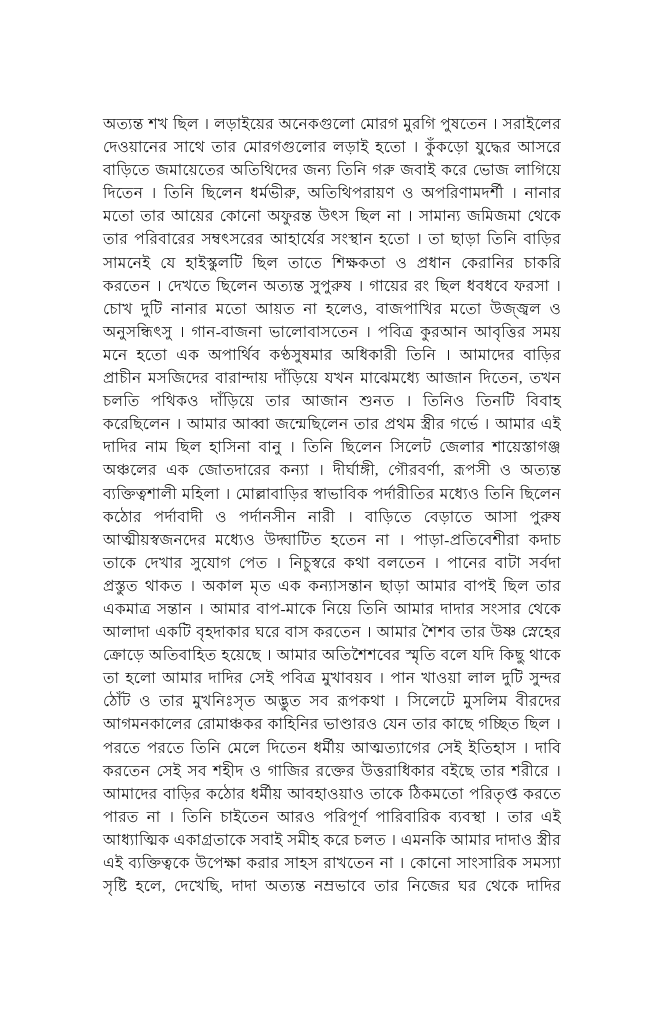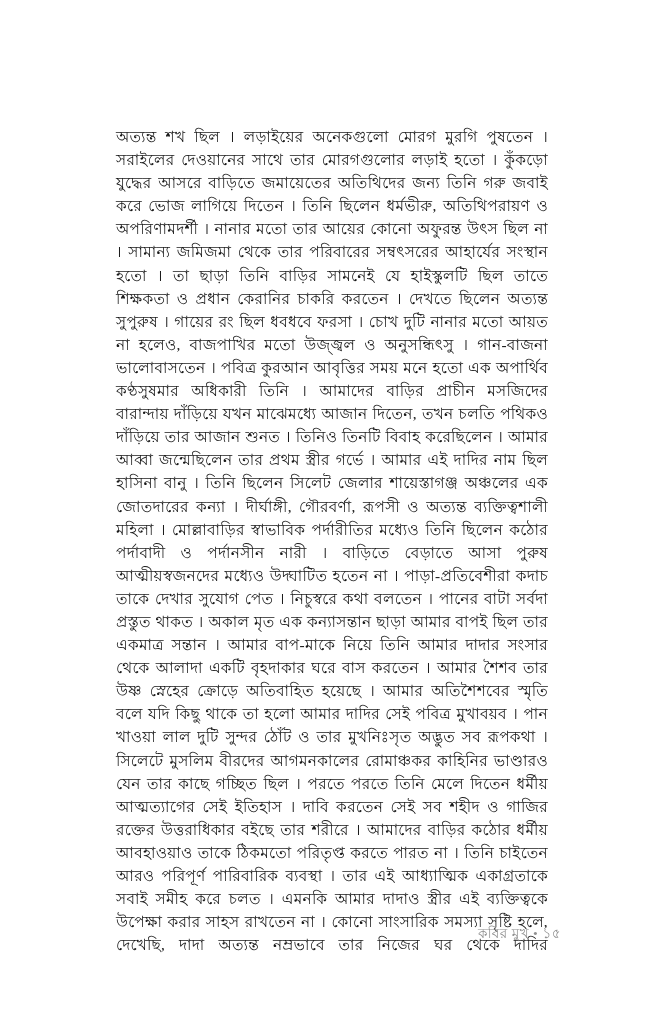--- a/index.html
+++ b/index.html
@@ -25,21 +25,21 @@
   }
 
   .text-block {
     position: absolute;
     left: 103px;
     top: 112px;
     width: 458px;
   }
 
   .body-paragraph {
-    margin: 13px;
+    margin: 0;
     text-align: justify;
     text-justify: inter-word;
     font-size: 15.3px;
     line-height: 23.1px;
     letter-spacing: 0.02em;
     word-spacing: 0.02em;
     color: #171717;
     hyphens: none;
   }
 
@@ -72,17 +72,14 @@
 </style>
 </head>
 <body>
 
 <div class="page">
 
   <div class="text-block">
     <p class="body-paragraph">অত্যন্ত শখ ছিল । লড়াইয়ের অনেকগুলো মোরগ মুরগি পুষতেন । সরাইলের দেওয়ানের সাথে তার মোরগগুলোর লড়াই হতো । কুঁকড়ো যুদ্ধের আসরে বাড়িতে জমায়েতের অতিথিদের জন্য তিনি গরু জবাই করে ভোজ লাগিয়ে দিতেন । তিনি ছিলেন ধর্মভীরু, অতিথিপরায়ণ ও অপরিণামদর্শী । নানার মতো তার আয়ের কোনো অফুরন্ত উৎস ছিল না । সামান্য জমিজমা থেকে তার পরিবারের সম্বৎসরের আহার্যের সংস্থান হতো । তা ছাড়া তিনি বাড়ির সামনেই যে হাইস্কুলটি ছিল তাতে শিক্ষকতা ও প্রধান কেরানির চাকরি করতেন । দেখতে ছিলেন অত্যন্ত সুপুরুষ । গায়ের রং ছিল ধবধবে ফরসা । চোখ দুটি নানার মতো আয়ত না হলেও, বাজপাখির মতো উজ্জ্বল ও অনুসন্ধিৎসু । গান-বাজনা ভালোবাসতেন । পবিত্র কুরআন আবৃত্তির সময় মনে হতো এক অপার্থিব কণ্ঠসুষমার অধিকারী তিনি । আমাদের বাড়ির প্রাচীন মসজিদের বারান্দায় দাঁড়িয়ে যখন মাঝেমধ্যে আজান দিতেন, তখন চলতি পথিকও দাঁড়িয়ে তার আজান শুনত । তিনিও তিনটি বিবাহ করেছিলেন । আমার আব্বা জন্মেছিলেন তার প্রথম স্ত্রীর গর্ভে । আমার এই দাদির নাম ছিল হাসিনা বানু । তিনি ছিলেন সিলেট জেলার শায়েস্তাগঞ্জ অঞ্চলের এক জোতদারের কন্যা । দীর্ঘাঙ্গী, গৌরবর্ণা, রূপসী ও অত্যন্ত ব্যক্তিত্বশালী মহিলা । মোল্লাবাড়ির স্বাভাবিক পর্দারীতির মধ্যেও তিনি ছিলেন কঠোর পর্দাবাদী ও পর্দানসীন নারী । বাড়িতে বেড়াতে আসা পুরুষ আত্মীয়স্বজনদের মধ্যেও উদ্ঘাটিত হতেন না । পাড়া-প্রতিবেশীরা কদাচ তাকে দেখার সুযোগ পেত । নিচুস্বরে কথা বলতেন । পানের বাটা সর্বদা প্রস্তুত থাকত । অকাল মৃত এক কন্যাসন্তান ছাড়া আমার বাপই ছিল তার একমাত্র সন্তান । আমার বাপ-মাকে নিয়ে তিনি আমার দাদার সংসার থেকে আলাদা একটি বৃহদাকার ঘরে বাস করতেন । আমার শৈশব তার উষ্ণ স্নেহের ক্রোড়ে অতিবাহিত হয়েছে । আমার অতিশৈশবের স্মৃতি বলে যদি কিছু থাকে তা হলো আমার দাদির সেই পবিত্র মুখাবয়ব । পান খাওয়া লাল দুটি সুন্দর ঠোঁট ও তার মুখনিঃসৃত অদ্ভুত সব রূপকথা । সিলেটে মুসলিম বীরদের আগমনকালের রোমাঞ্চকর কাহিনির ভাণ্ডারও যেন তার কাছে গচ্ছিত ছিল । পরতে পরতে তিনি মেলে দিতেন ধর্মীয় আত্মত্যাগের সেই ইতিহাস । দাবি করতেন সেই সব শহীদ ও গাজির রক্তের উত্তরাধিকার বইছে তার শরীরে । আমাদের বাড়ির কঠোর ধর্মীয় আবহাওয়াও তাকে ঠিকমতো পরিতৃপ্ত করতে পারত না । তিনি চাইতেন আরও পরিপূর্ণ পারিবারিক ব্যবস্থা । তার এই আধ্যাত্মিক একাগ্রতাকে সবাই সমীহ করে চলত । এমনকি আমার দাদাও স্ত্রীর এই ব্যক্তিত্বকে উপেক্ষা করার সাহস রাখতেন না । কোনো সাংসারিক সমস্যা সৃষ্টি হলে, দেখেছি, দাদা অত্যন্ত নম্রভাবে তার নিজের ঘর থেকে দাদির</p>
   </div>
 
-  <div class="footer">
-    <span class="footer-title">কবির মুখ</span><span class="footer-sep">•</span><span class="footer-page">১৫</span>
-  </div>
 
 </div>
 
 </body></html>

